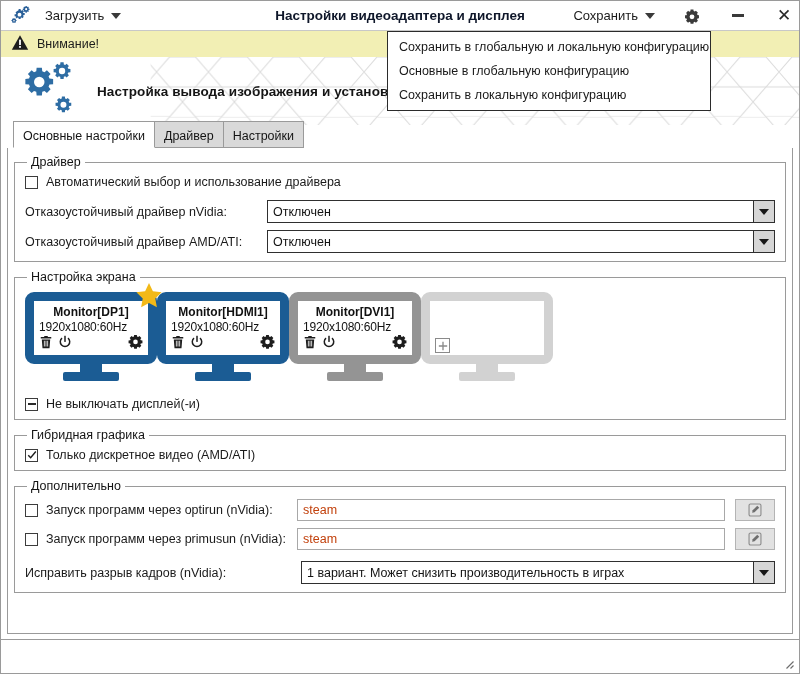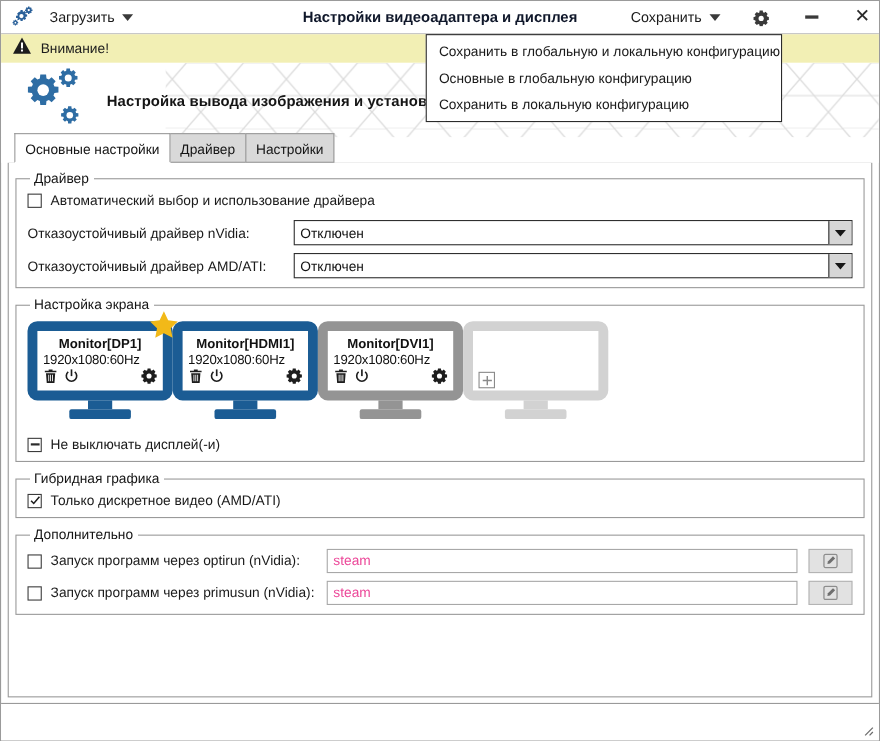--- a/index.html
+++ b/index.html
@@ -179,21 +179,21 @@
   .combo .cbtn i {
     width: 0; height: 0; display: block;
     border-left: 5px solid transparent; border-right: 5px solid transparent;
     border-top: 6px solid #171717;
   }
 
   .txtfield {
     flex: 1 1 auto; height: 22px;
     border: 1px solid #a8a8a8; background: #ffffff;
     display: flex; align-items: center; padding-left: 5px;
-    font-size: 12.5px; color: #ec4899;
+    font-size: 12.5px; color: #c2410c;
     overflow: hidden; white-space: nowrap; min-width: 0;
   }
   .editbtn {
     width: 40px; height: 22px; flex: 0 0 40px;
     background: #e2e2e2; border: 1px solid #b4b4b4;
     display: flex; align-items: center; justify-content: center;
     cursor: pointer;
   }
 
   
@@ -525,20 +525,29 @@
         </div>
         <div class="txtfield" placeholder="steam">steam</div>
         <div class="editbtn">
           <svg viewBox="0 0 16 16" width="14" height="14">
             <rect x="1.2" y="1.2" width="13.6" height="13.6" rx="1.6" fill="none" stroke="#8d8d8d" stroke-width="1.3"></rect>
             <path fill="#6f6f6f" d="M10.6 3.1l2.2 2.2-5.3 5.3-2.75.55.55-2.75z"></path>
           </svg>
         </div>
       </div>
 
+      <div class="row" style="margin-top:11px">
+        <span class="fld-label" style="width:266px">Исправить разрыв кадров (nVidia):</span>
+        <div class="combo">
+          <span class="cval">1 вариант. Может снизить производительность в играх</span>
+          <span class="cbtn">
+              <i></i>
+            </span>
+        </div>
+      </div>
     </fieldset>
   </div>
 
   <div class="statusbar">
     <svg class="grip" viewBox="0 0 14 14">
       <path stroke="#6e6e6e" stroke-width="1.2" d="M12.5 5.5L5.5 12.5M12.5 9.5L9.5 12.5"></path>
     </svg>
   </div>
 </div>
 

